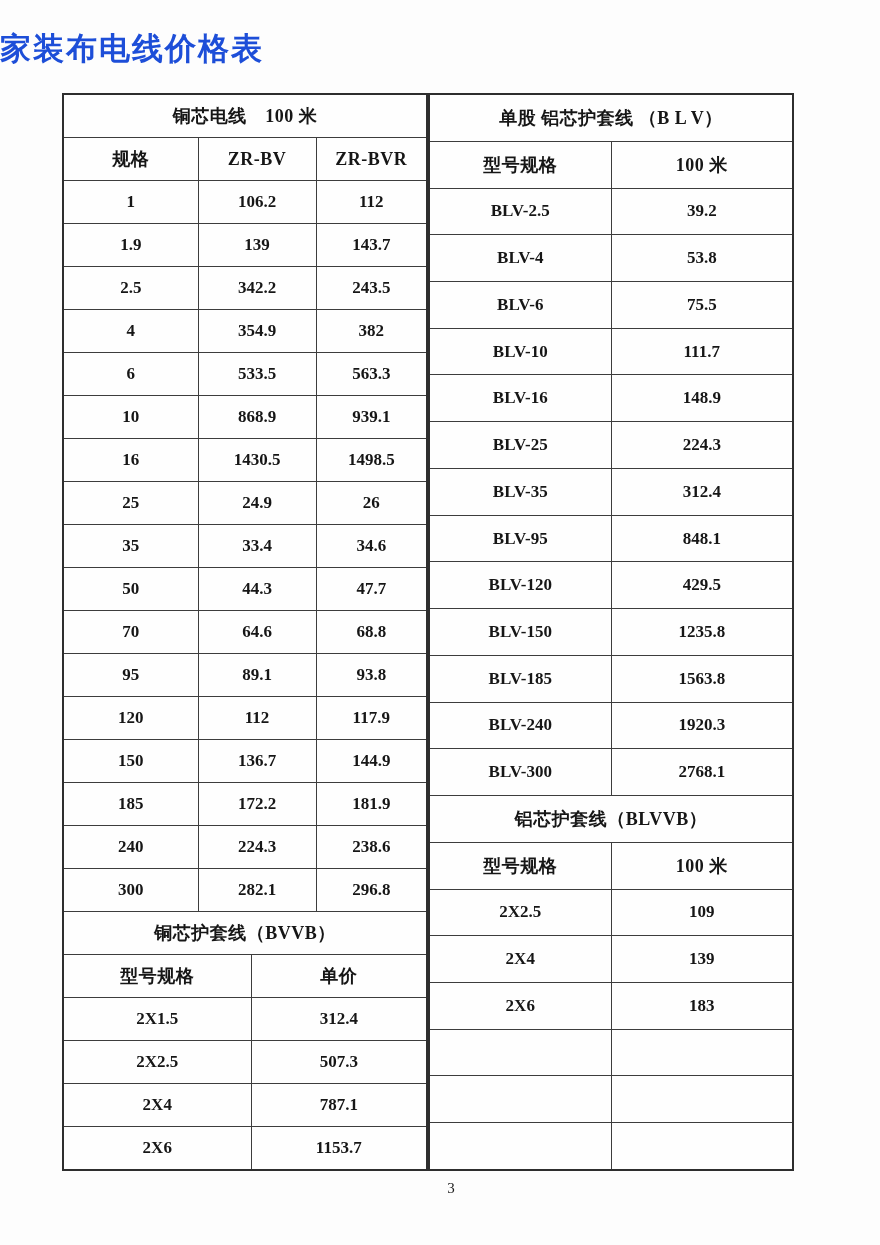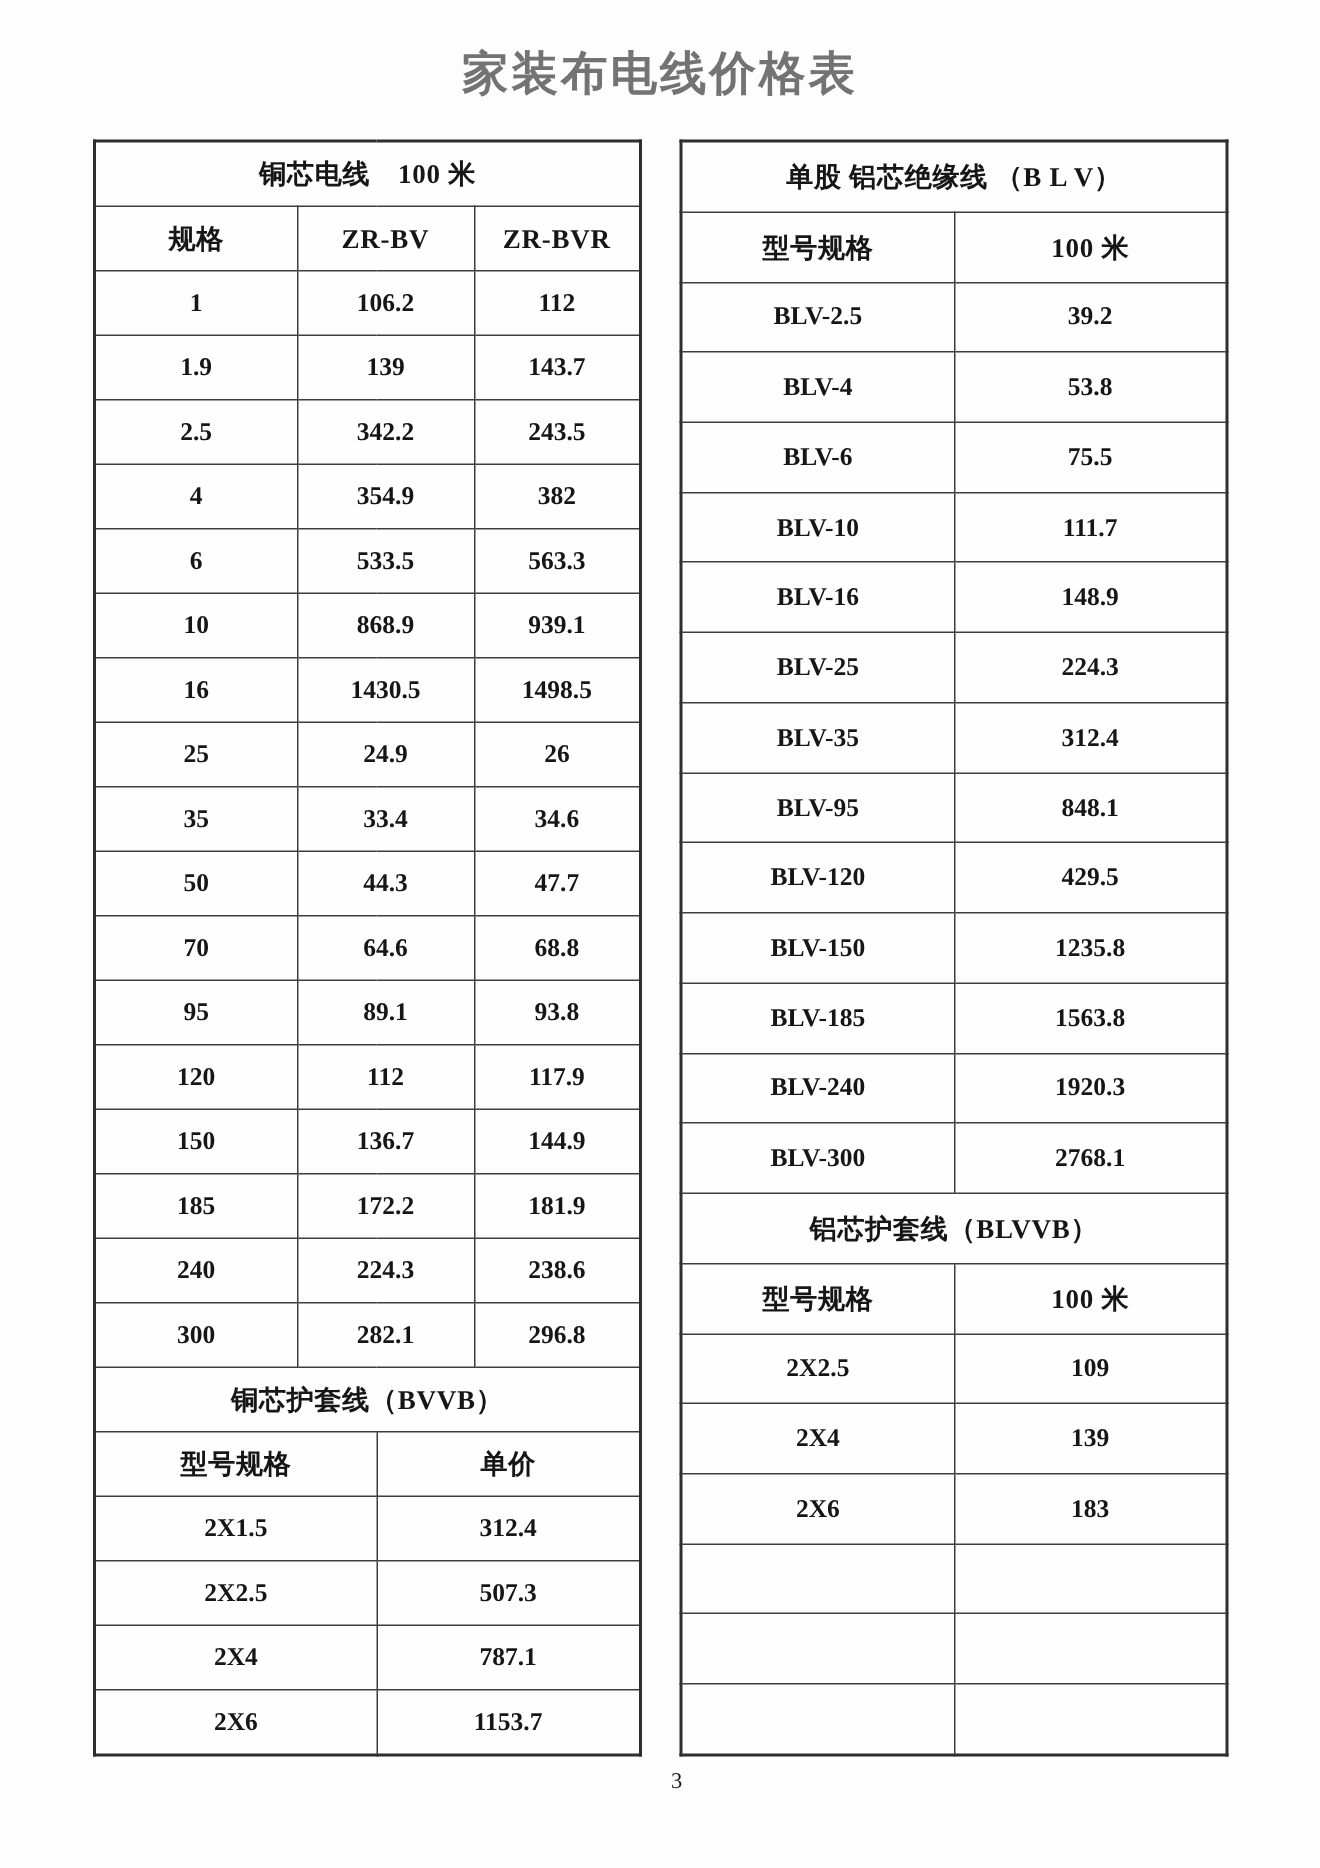--- a/index.html
+++ b/index.html
@@ -15,30 +15,28 @@
     position: relative;
     width: 880px;
     height: 1245px;
     overflow: hidden;
   }
   .title {
     margin: 0;
     padding-top: 30px;
     height: 38px;
     line-height: 38px;
-    text-align: center;
     font-size: 31px;
     font-weight: bold;
     letter-spacing: 2px;
-    color: #737373;
+    color: #1d4ed8;
   }
   .tables-wrap {
     display: flex;
     padding-left: 62px;
-    gap: 25px;
     margin-top: 25px;
   }
   table.price-table {
     border-collapse: collapse;
     table-layout: fixed;
     width: 364px;
     border: 2px solid #2e2e2e;
     background: #fefefe;
   }
   table.price-table th,
@@ -210,21 +208,21 @@
         </tbody>
     </table>
 
     <table class="price-table">
       <colgroup>
         <col style="width:182px">
           <col style="width:182px">
       </colgroup>
       <tbody>
         <tr>
-          <th colspan="2">单股 铝芯绝缘线 （B L V）</th>
+          <th colspan="2">单股 铝芯护套线 （B L V）</th>
         </tr>
         <tr>
           <th>型号规格</th>
           <th>100 米</th>
         </tr>
       </tbody>
       <tbody>
           <tr>
             <td>BLV-2.5</td>
             <td>39.2</td>

